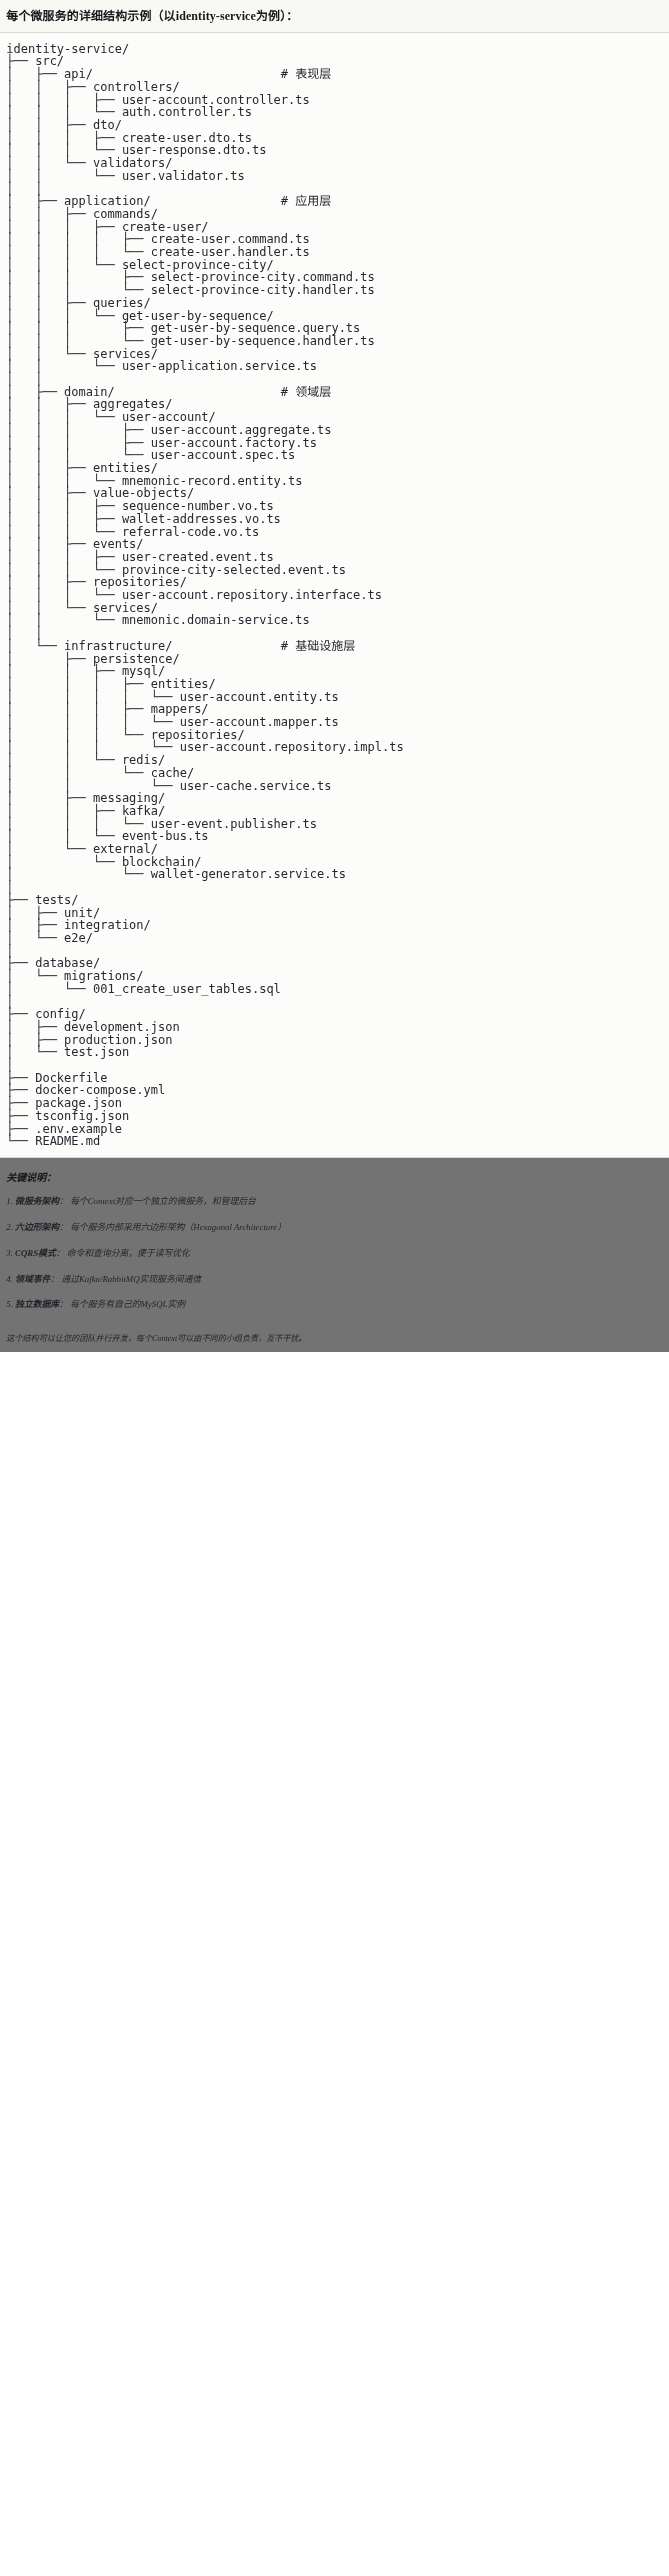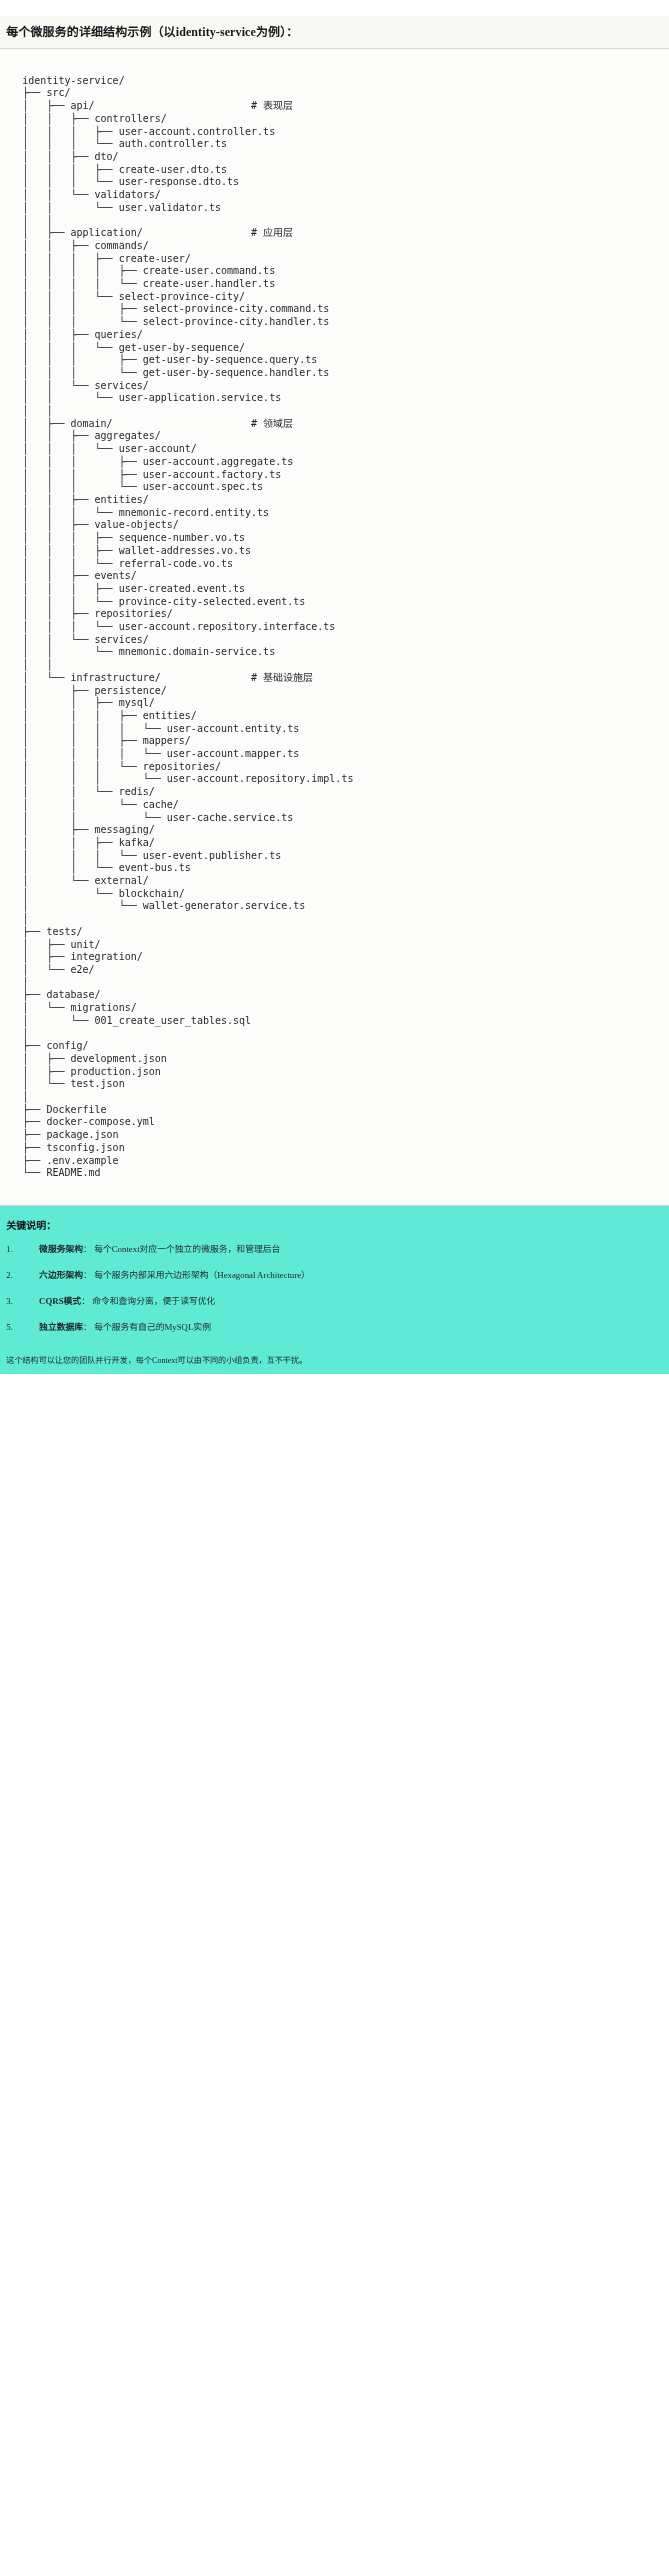--- a/index.html
+++ b/index.html
@@ -14,55 +14,55 @@
     color: #1f2328;
     -webkit-font-smoothing: antialiased;
   }
 
   
   .doc-heading {
     background: #f8f8f5;
     padding: 7.5px 6.3px 8.1px 6.3px;
     border-bottom: 0.6px solid #d9d9d4;
     box-sizing: border-box;
-    margin-top: 16px;
   }
   .doc-heading h1 {
     margin: 0;
     font-size: 12px;
     line-height: 1.35;
     font-weight: 700;
     font-family: "Liberation Serif", serif;
     letter-spacing: 0.1px;
     color: #16181c;
   }
 
   
   .code-block {
     background: #fcfcfa;
     padding: 10px 6.3px 8.8px 6.3px;
     box-sizing: border-box;
     border-bottom: 0.6px solid #d9d9d4;
   }
   pre.tree {
-    margin: 16px;
+    margin: 0;
     font-family: "DejaVu Sans Mono", "Liberation Mono", monospace;
-    font-size: 10px;
+    font-size: 12px;
     line-height: 12.7px;
     color: #24292f;
     white-space: pre;
     tab-size: 4;
     overflow-x: visible;
   }
 
   
   .notes {
-    background: #5eead4;
+    background: #737373;
     padding: 11.3px 6.3px 6.3px 6.3px;
     box-sizing: border-box;
+    font-style: italic;
   }
   .notes h2 {
     margin: 0 0 11.3px 0;
     font-size: 10px;
     font-weight: 700;
     font-family: "Liberation Serif", serif;
     color: #16181c;
   }
   ol.points {
     margin: 0;
@@ -76,21 +76,20 @@
     line-height: 1.45;
     font-family: "Liberation Serif", serif;
     color: #1f2328;
     position: relative;
   }
   ol.points li .num {
     font-family: "Liberation Serif", serif;
   }
   ol.points li .term {
     font-weight: 700;
-    margin-left: 24px;
   }
   .closing {
     margin: 22px 0 0 0;
     font-size: 8.1px;
     line-height: 1.5;
     font-family: "Liberation Serif", serif;
     color: #1f2328;
   }
 </style>
 </head>
@@ -203,20 +202,25 @@
       <span class="num">2.</span>
       <span class="term">六边形架构</span><span>：</span>
       <span>每个服务内部采用六边形架构（Hexagonal Architecture）</span>
     </li>
     <li>
       <span class="num">3.</span>
       <span class="term">CQRS模式</span><span>：</span>
       <span>命令和查询分离，便于读写优化</span>
     </li>
     <li>
+      <span class="num">4.</span>
+      <span class="term">领域事件</span><span>：</span>
+      <span>通过Kafka/RabbitMQ实现服务间通信</span>
+    </li>
+    <li>
       <span class="num">5.</span>
       <span class="term">独立数据库</span><span>：</span>
       <span>每个服务有自己的MySQL实例</span>
     </li>
   </ol>
 
   <p class="closing">这个结构可以让您的团队并行开发，每个Context可以由不同的小组负责，互不干扰。</p>
 </section>
 
 

